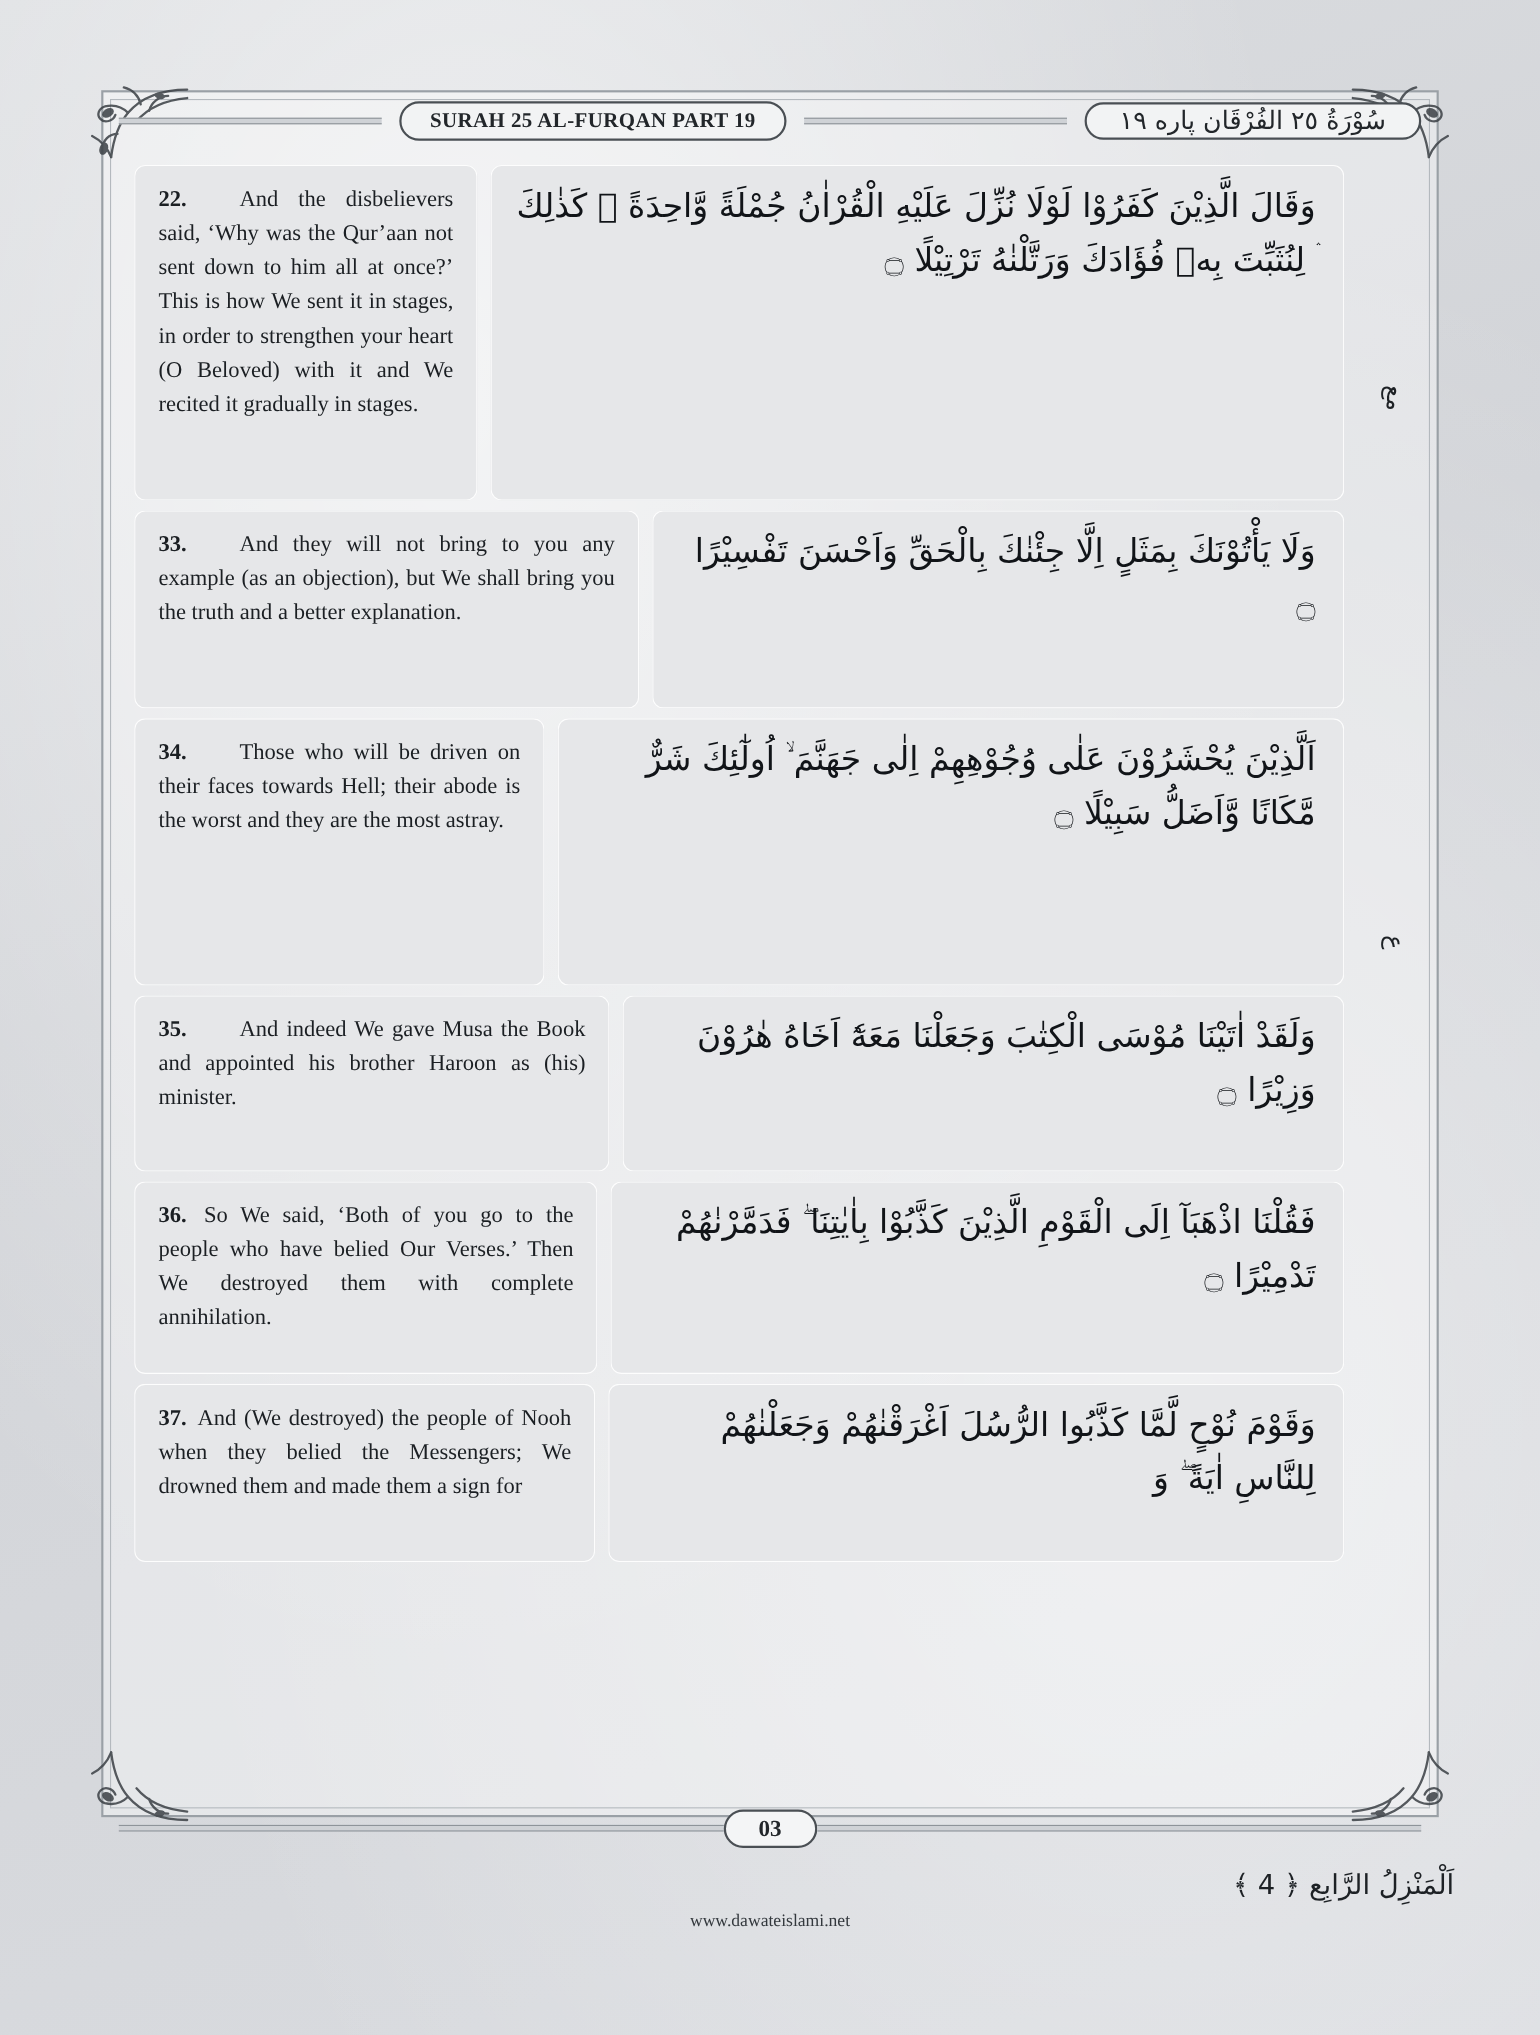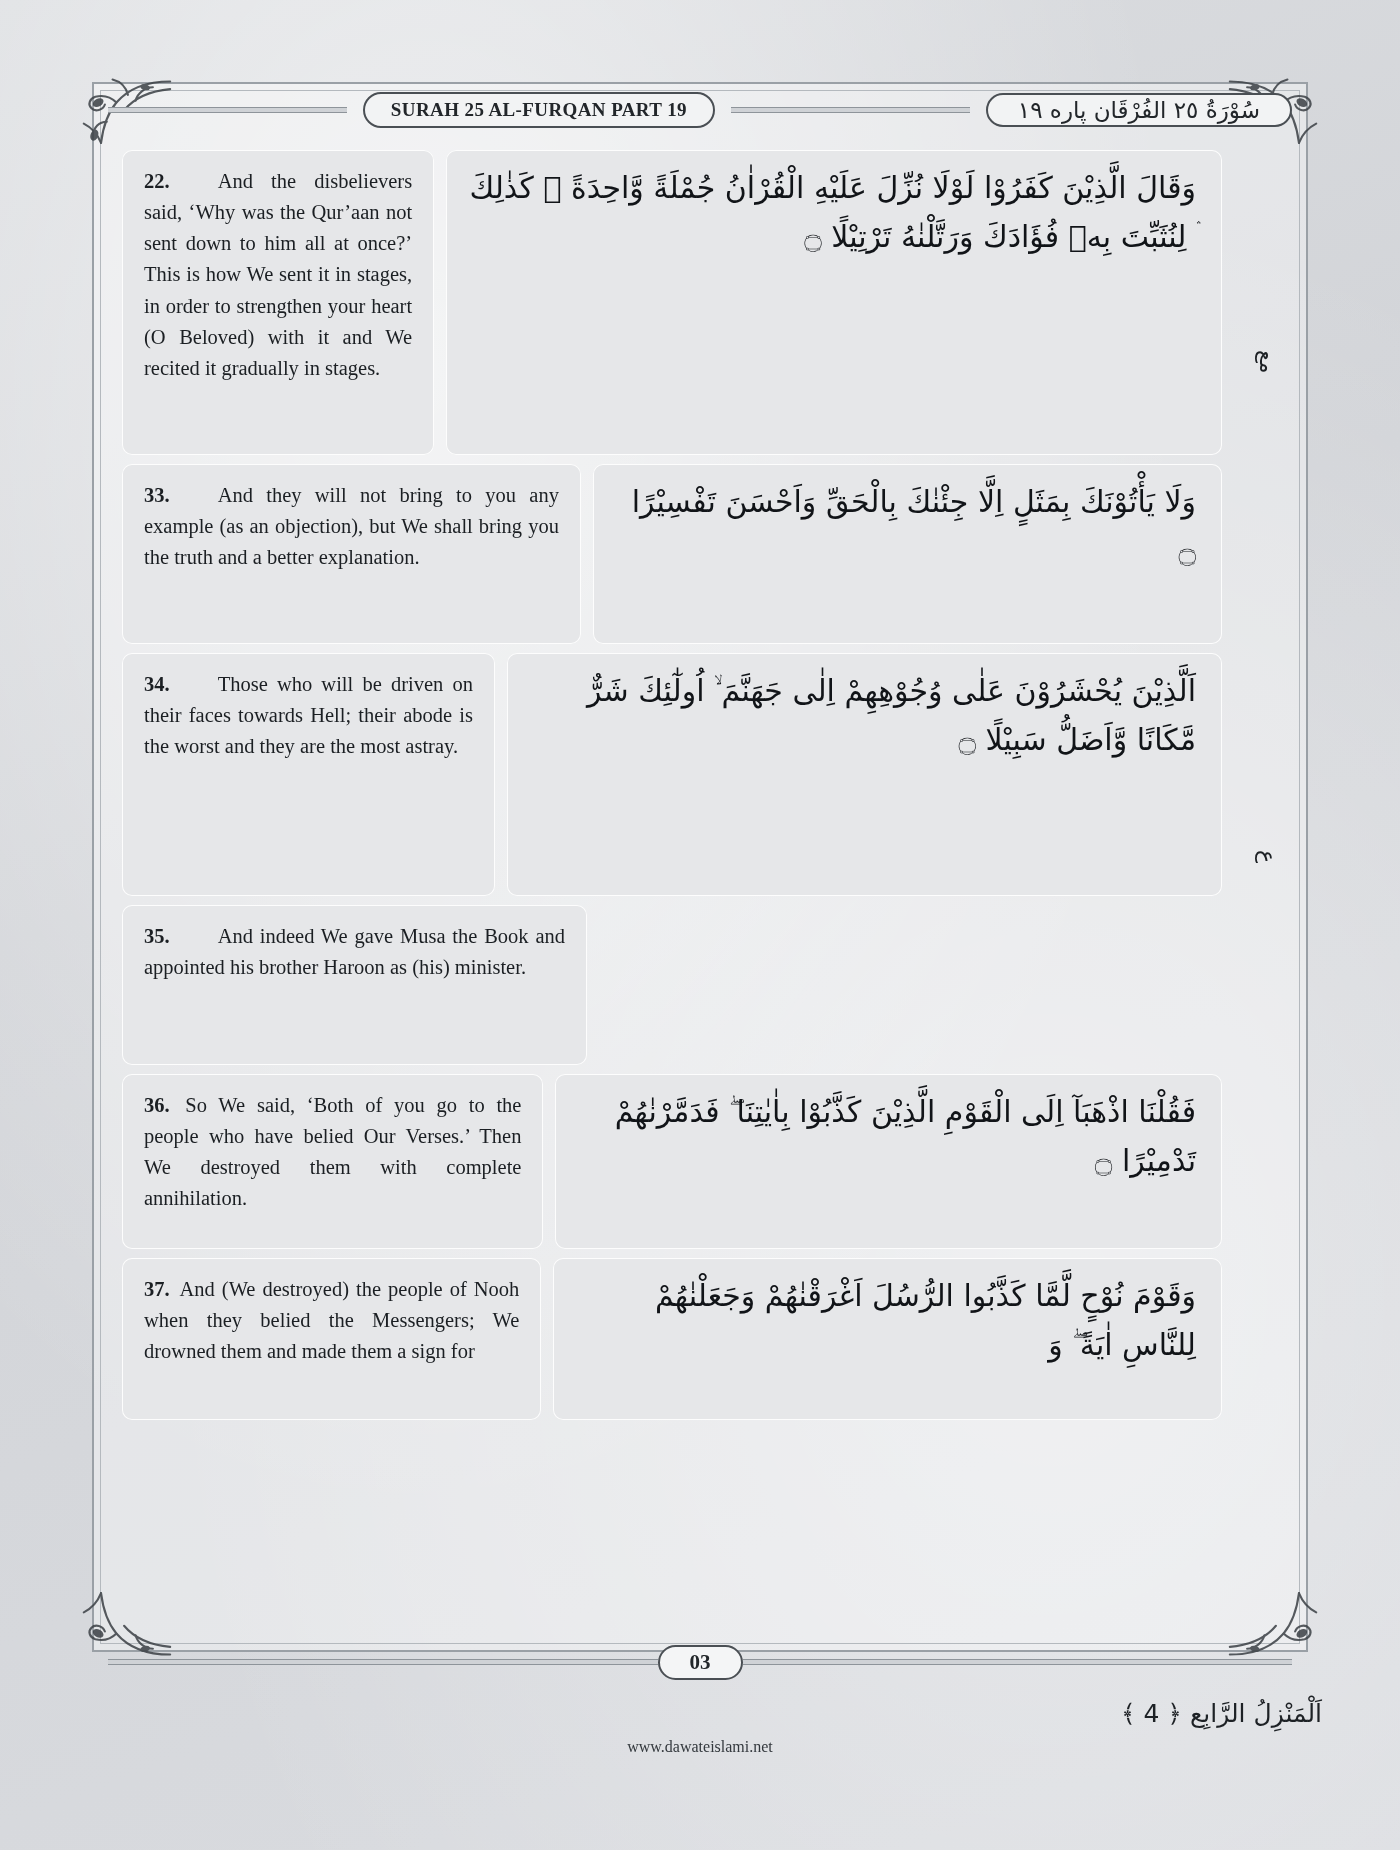--- a/index.html
+++ b/index.html
@@ -318,20 +318,21 @@
       <div class="cell cell-en">
         <span class="num">34.</span><span class="gap"></span><span>Those who will be driven on their faces towards Hell; their abode is the worst and they are the most astray.</span>
       </div>
       <div class="cell cell-ar">اَلَّذِيْنَ يُحْشَرُوْنَ عَلٰى وُجُوْهِهِمْ اِلٰى جَهَنَّمَ ۙ اُولٰٓئِكَ شَرٌّ مَّكَانًا وَّاَضَلُّ سَبِيْلًا ۝</div>
     </div>
 
     <div class="verse-row" style="height:160px">
       <div class="cell cell-en">
         <span class="num">35.</span><span class="gap"></span><span>And indeed We gave Musa the Book and appointed his brother Haroon as (his) minister.</span>
       </div>
+      <div class="cell cell-ar">وَلَقَدْ اٰتَيْنَا مُوْسَى الْكِتٰبَ وَجَعَلْنَا مَعَهٗٓ اَخَاهُ هٰرُوْنَ وَزِيْرًا ۝</div>
     </div>
 
     <div class="verse-row" style="height:175px">
       <div class="cell cell-en">
         <span class="num">36.</span> <span>So We said, ‘Both of you go to the people who have belied Our Verses.’ Then We destroyed them with complete annihilation.</span>
       </div>
       <div class="cell cell-ar">فَقُلْنَا اذْهَبَآ اِلَى الْقَوْمِ الَّذِيْنَ كَذَّبُوْا بِاٰيٰتِنَا ۖ فَدَمَّرْنٰهُمْ تَدْمِيْرًا ۝</div>
     </div>
 
     <div class="verse-row" style="height:162px">

